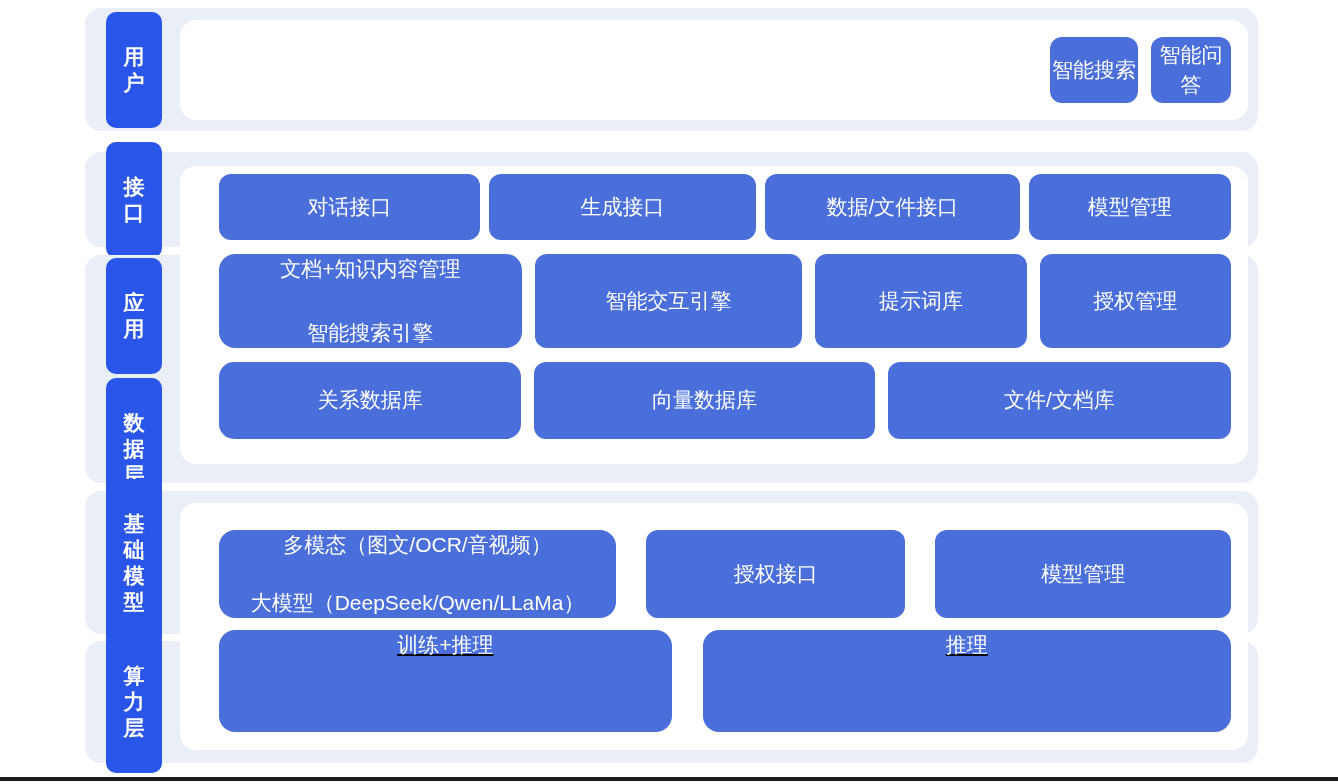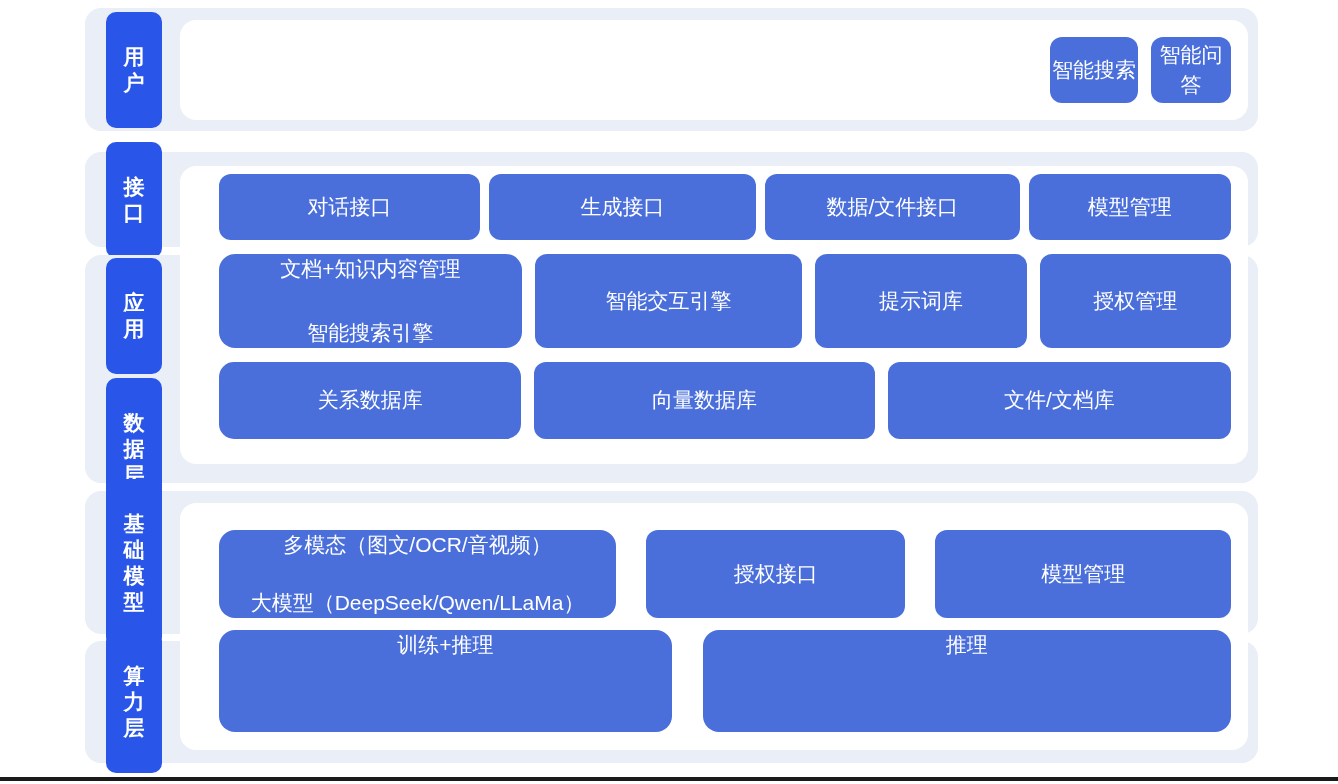--- a/index.html
+++ b/index.html
@@ -25,21 +25,21 @@
   .panel{
     position:absolute;left:95px;right:10px;background:#ffffff;border-radius:16px;
     display:flex;flex-direction:column;
   }
   .panel-user{top:12px;height:100px;padding:17px 17px 17px 39px;align-items:flex-end;}
   .panel-mid{top:14px;height:298px;padding:8px 17px 11px 39px;}
   .panel-bottom{top:12px;height:247px;padding:27px 17px 18px 39px;}
   .row{display:flex;gap:13px;flex:none;}
   .row-interface{gap:9px;}
   .row-model{gap:30px;}
-  .row-compute{gap:31px;}
+  .row-compute{gap:31px;text-decoration:underline;}
   .h66{height:66px;} .h94{height:94px;} .h77{height:77px;}
   .h88{height:88px;} .h102{height:102px;}
   .mb14{margin-bottom:14px;} .mb12{margin-bottom:12px;}
   .block{
     display:flex;flex-direction:column;align-items:center;justify-content:center;
     background:#4a6fdb;border-radius:12px;color:#ffffff;font-size:21px;
     text-align:center;line-height:1.45;
   }
   .block-lg{border-radius:16px;justify-content:space-between;}
   .bottom-bar{position:absolute;left:0;width:1338px;top:777px;height:4px;background:#1a1a1a;}

